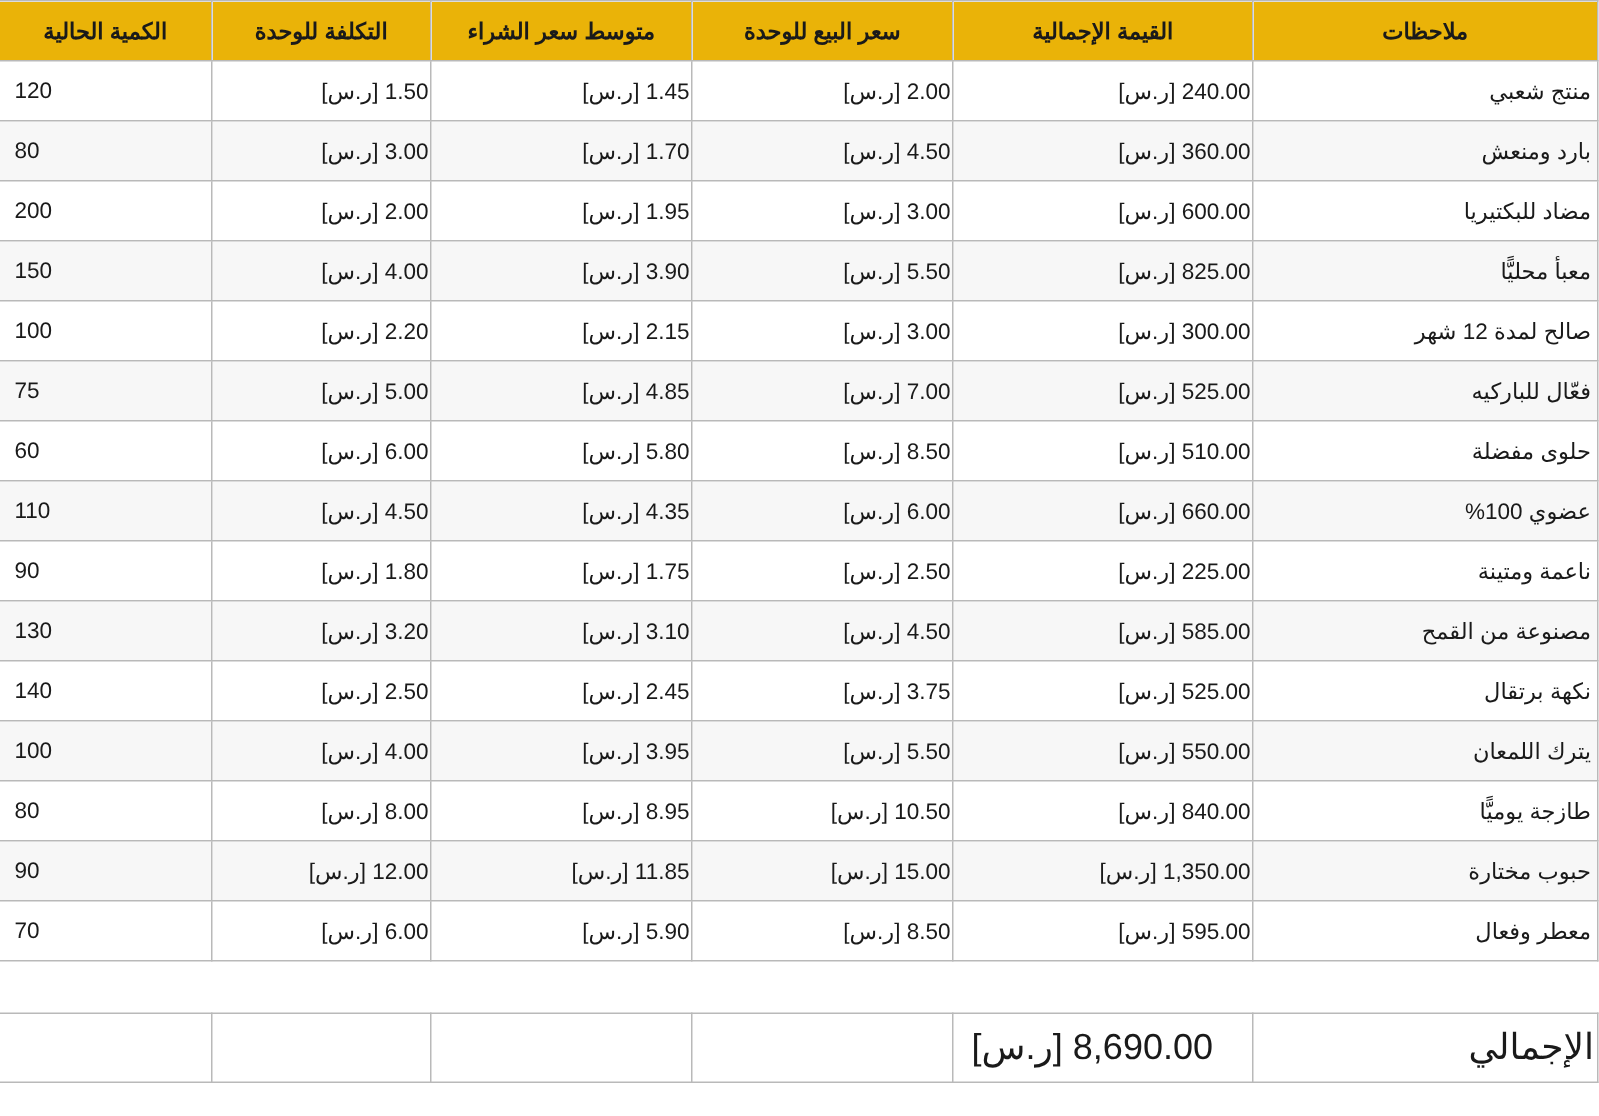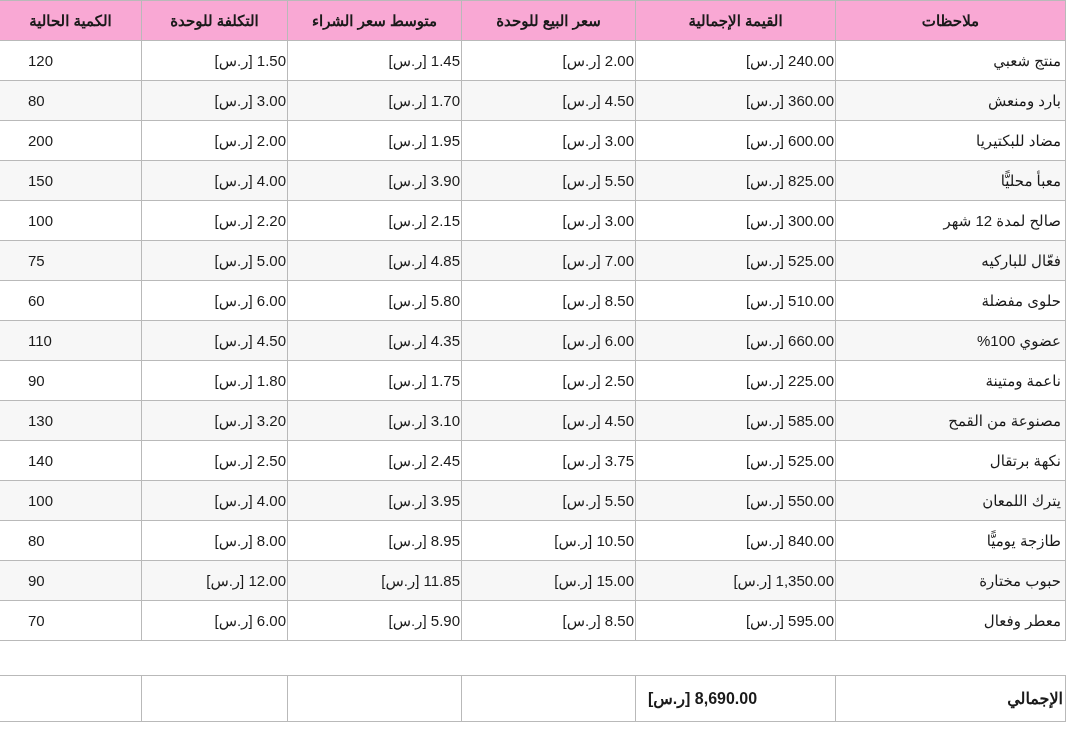--- a/index.html
+++ b/index.html
@@ -24,21 +24,21 @@
   table.sheet th, table.sheet td {
     border: 1px solid #b9b9b9;
     font-size: 15px;
     color: #1a1a1a;
     height: 40px;
     box-sizing: border-box;
     white-space: nowrap;
     overflow: hidden;
   }
   thead th {
-    background: #f9a8d4;
+    background: #eab308;
     color: #ffffff;
     font-weight: bold;
     font-size: 16px;
     height: 56px;
     border: 1px solid #2f4a6d;
     text-align: center;
     padding: 0 6px;
   }
   tbody tr:nth-child(even) td {
     background: #f7f7f7;
@@ -50,21 +50,21 @@
     text-align: right;
     padding-right: 4px;
   }
   td.money {
     text-align: right;
     padding-left: 10px;
     direction: rtl;
   }
   td.qty {
     text-align: left;
-    padding-left: 28px;
+    padding-left: 10px;
   }
   
   col.c-notes   { width: 230px; }
   col.c-total   { width: 200px; }
   col.c-sell    { width: 174px; }
   col.c-buy     { width: 174px; }
   col.c-cost    { width: 146px; }
   col.c-qty     { width: 142px; }
 
   .spacer {
@@ -74,22 +74,22 @@
     border-collapse: collapse;
     table-layout: fixed;
     width: 1066px;
     direction: rtl;
   }
   table.totals td {
     border: 1px solid #b9b9b9;
     background: #fdeecd;
     height: 46px;
     box-sizing: border-box;
-    font-size: 16px;
-    font-weight: bold;
+    font-size: 24px;
+    font-weight: normal;
     color: #1a1a1a;
     white-space: nowrap;
     overflow: hidden;
   }
   td.total-label {
     text-align: right;
     padding-right: 2px;
   }
   td.total-value {
     text-align: left;

